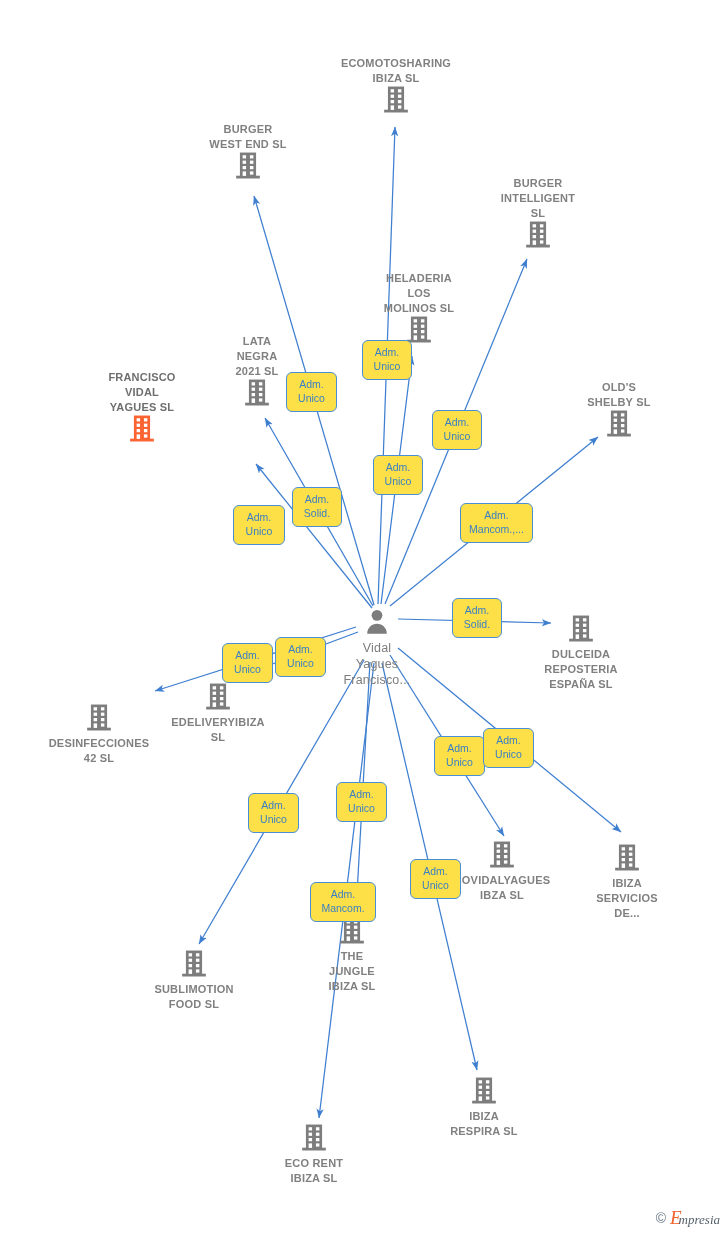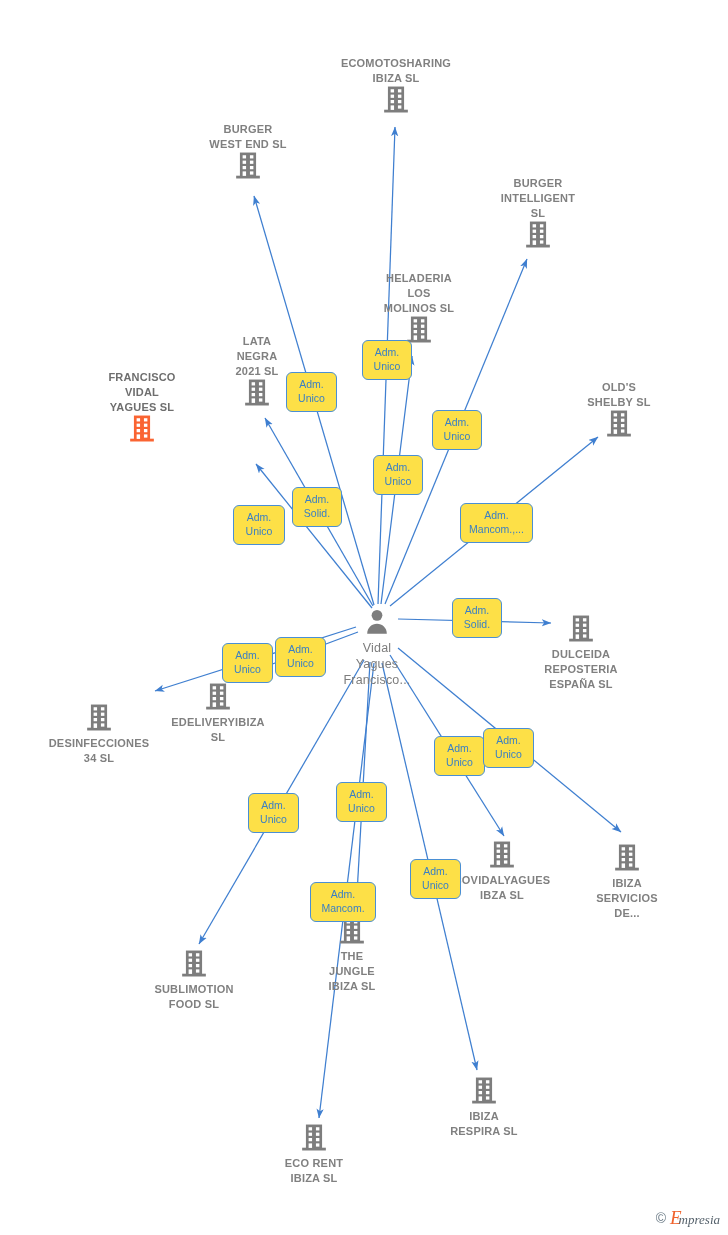--- a/index.html
+++ b/index.html
@@ -268,21 +268,21 @@
               <rect x="13.8" y="3" width="3.2" height="3"></rect>
               <rect x="7" y="8" width="3.2" height="3"></rect>
               <rect x="13.8" y="8" width="3.2" height="3"></rect>
               <rect x="7" y="13" width="3.2" height="3"></rect>
               <rect x="13.8" y="13" width="3.2" height="3"></rect>
               <rect x="7" y="18" width="3.2" height="4.2"></rect>
               <rect x="13.8" y="18" width="3.2" height="3"></rect>
             </g>
           </svg></span>
         <div class="label">DESINFECCIONES
-34  SL</div>
+42  SL</div>
       </div>
       <div class="node below" style="left: 502px; top: 839px;">
         <span class="glyph"><svg width="26" height="28" viewBox="0 0 24 26" xmlns="http://www.w3.org/2000/svg">
             <g fill="#7d7d7d">
               <rect x="4.5" y="0.5" width="15" height="22"></rect>
               <rect x="1" y="22" width="22" height="2.6"></rect>
             </g>
             <g fill="#ffffff">
               <rect x="7" y="3" width="3.2" height="3"></rect>
               <rect x="13.8" y="3" width="3.2" height="3"></rect>

